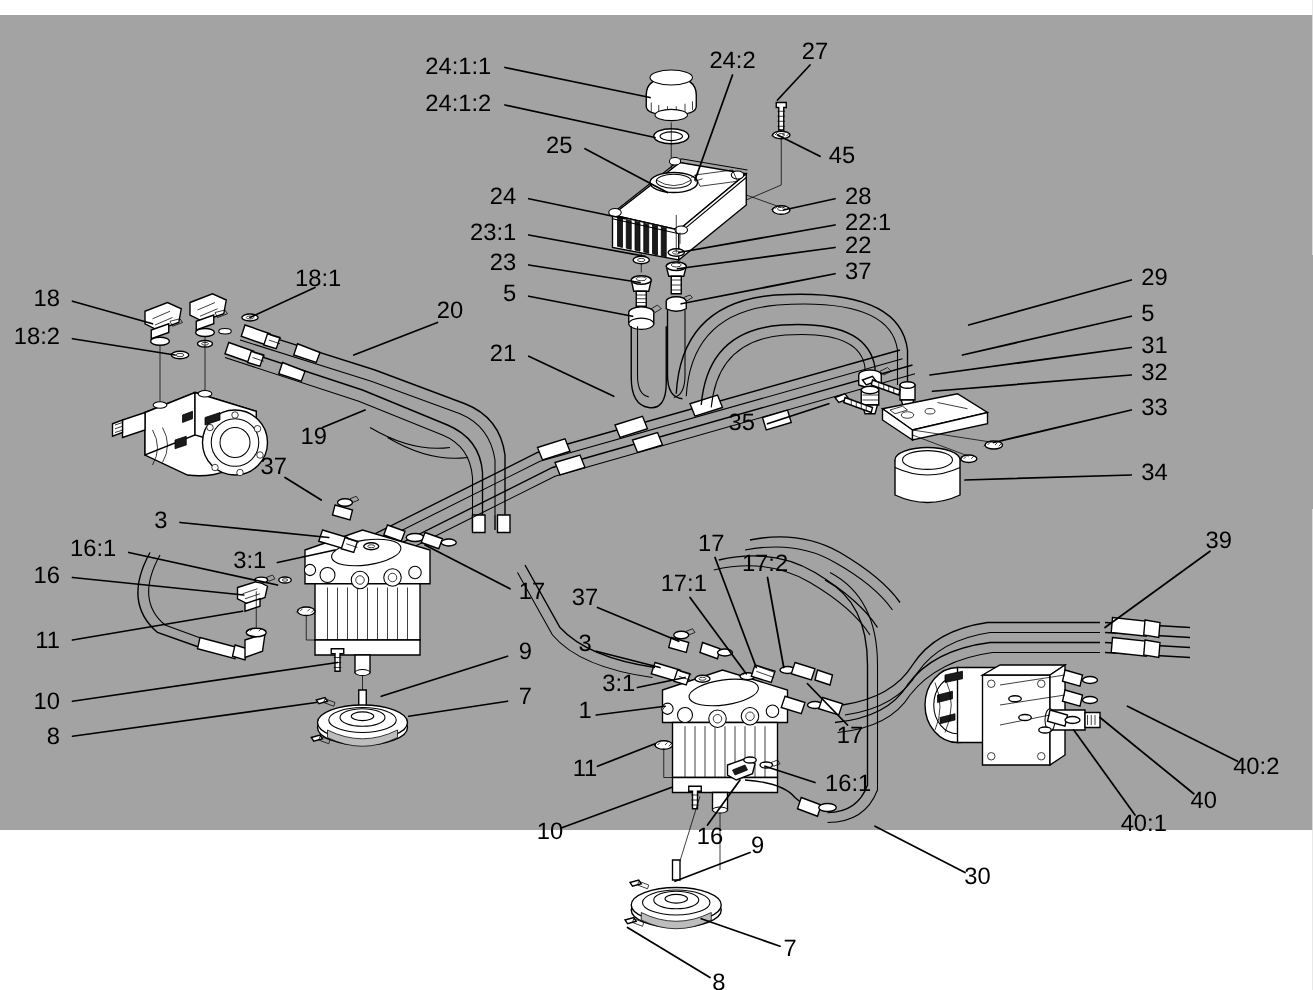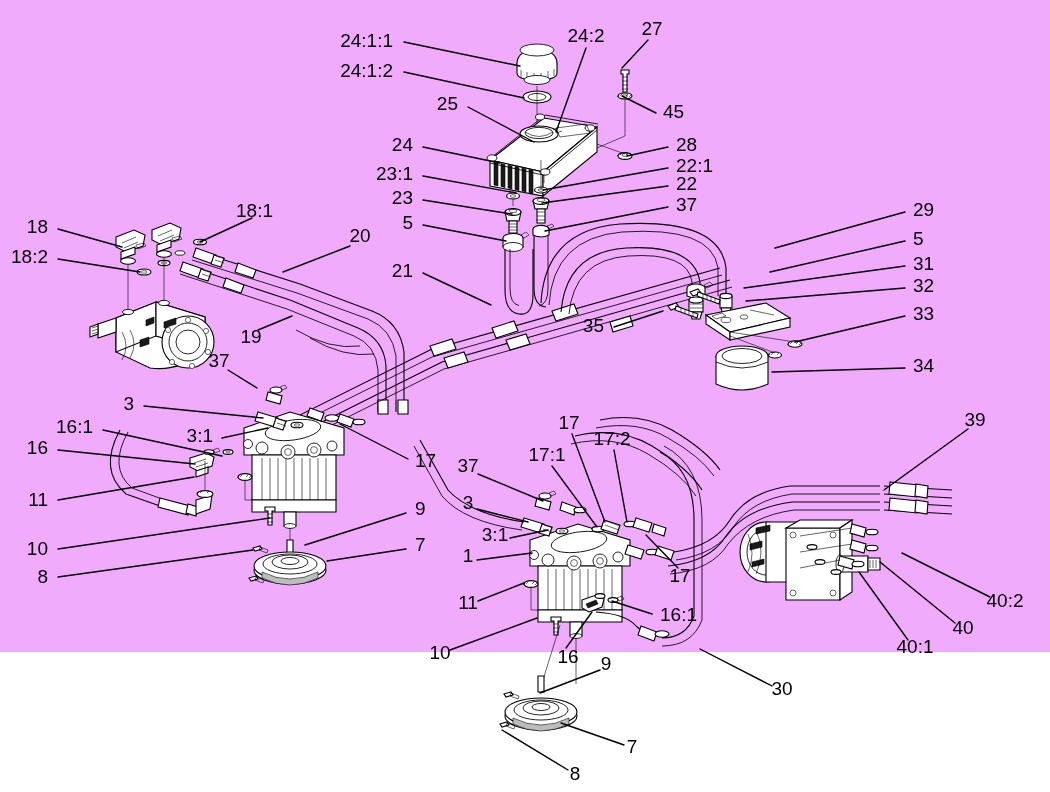--- a/index.html
+++ b/index.html
@@ -1,21 +1,21 @@
 <!DOCTYPE html>
 <html><head>
 <meta charset="utf-8">
 <title>Hydraulic Assembly Parts Diagram</title>
 <style>
   html,body{margin:0;padding:0;background:#ffffff;}
   body{
     font-family:"Liberation Sans", sans-serif;
     width:1050px;height:792px;overflow:hidden;position:relative;
   }
-  #diagram-root{position:absolute;left:0;top:0;width:1050px;height:652px;background:#f0abfc;}
+  #diagram-root{position:absolute;left:0;top:12px;width:1050px;height:652px;background:#a3a3a3;}
   svg#parts-svg{position:absolute;left:0;top:0;width:1050px;height:792px;}
   .callout-text{
     font-family:"Liberation Sans", sans-serif;
     font-size:19px;
     fill:#000;
     dominant-baseline:middle;
   }
   .callout-text.anchor-end{text-anchor:end;}
   .callout-text.anchor-start{text-anchor:start;}
   .callout-text.anchor-mid{text-anchor:middle;}

